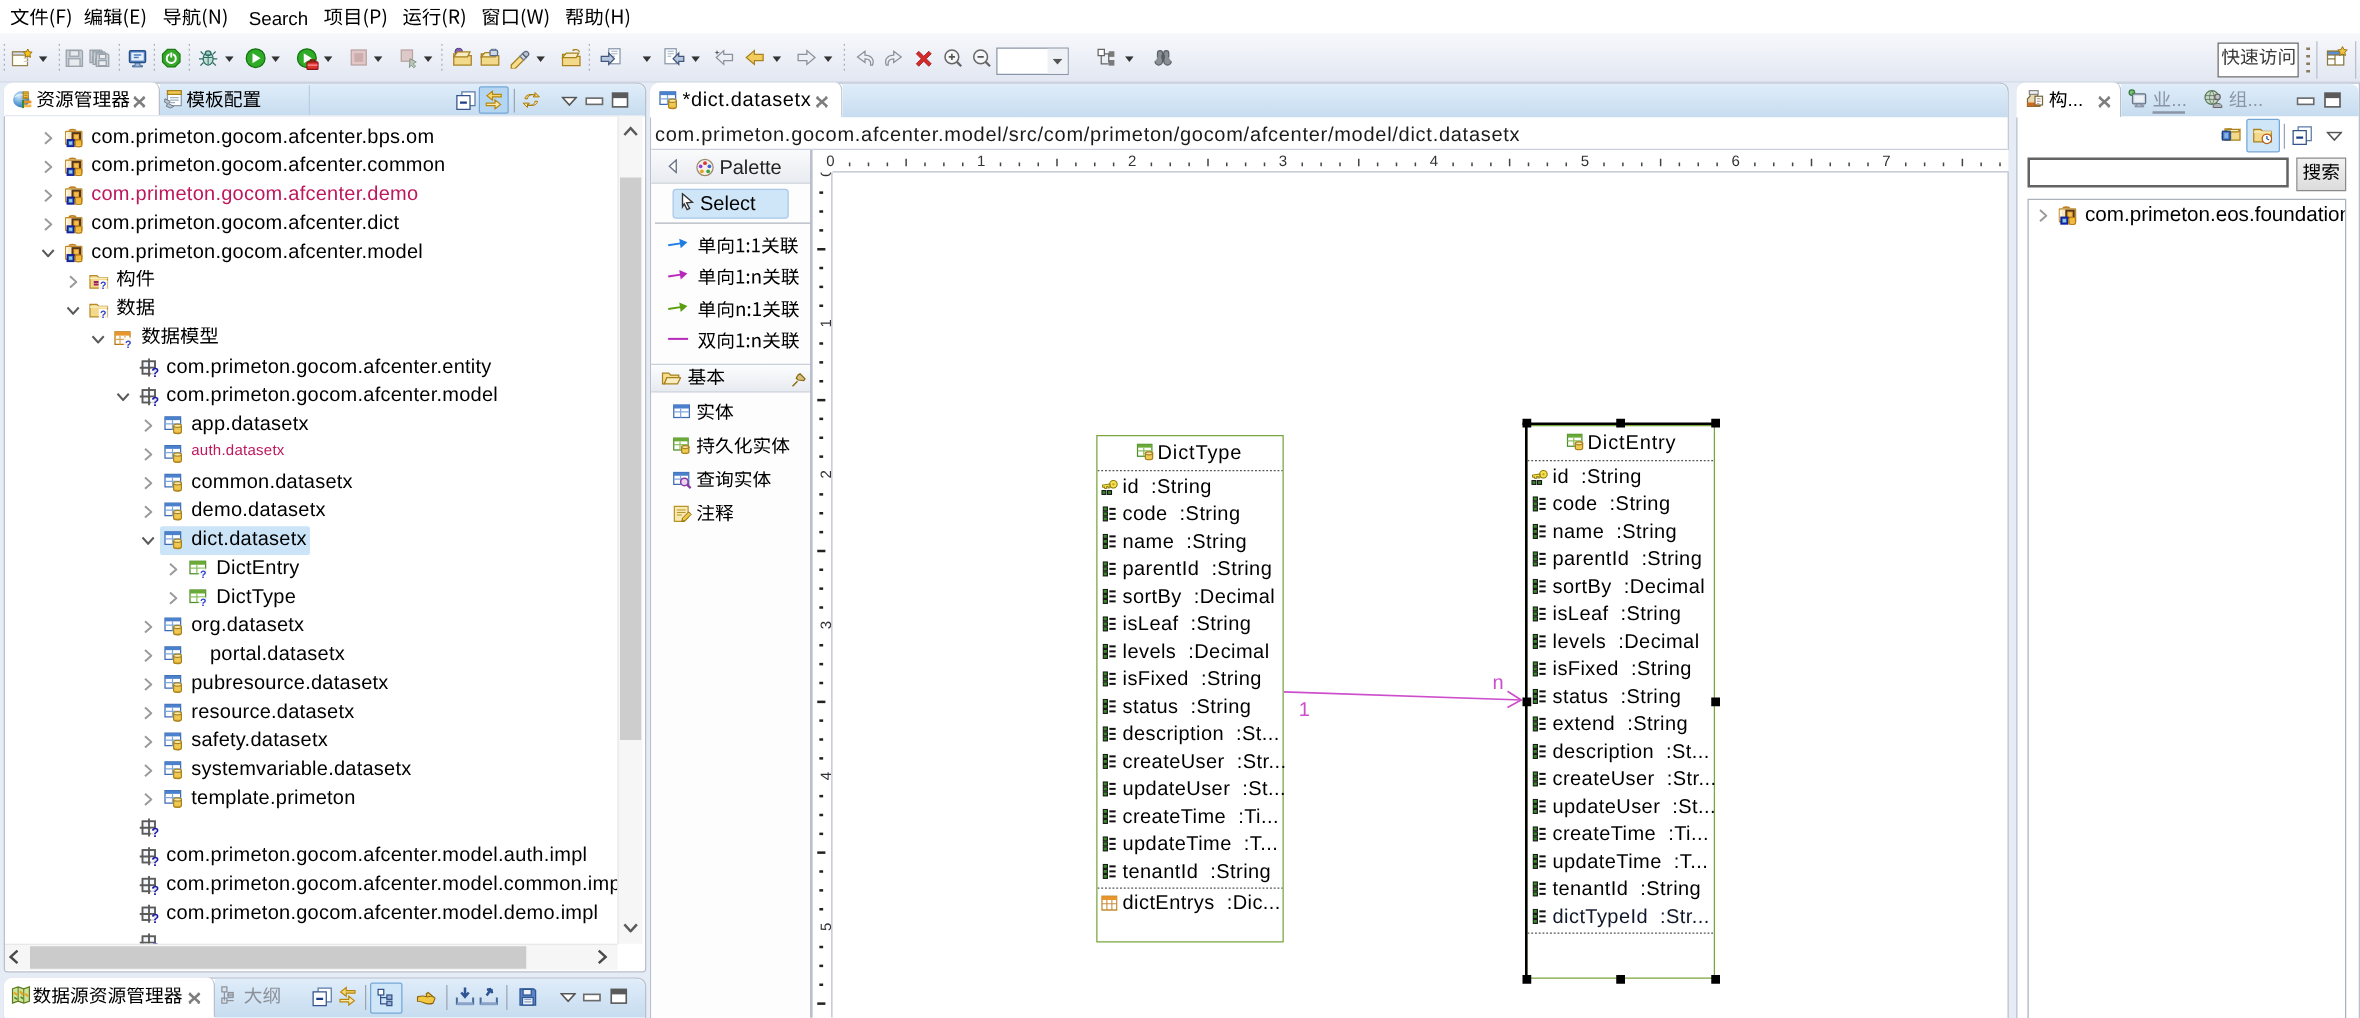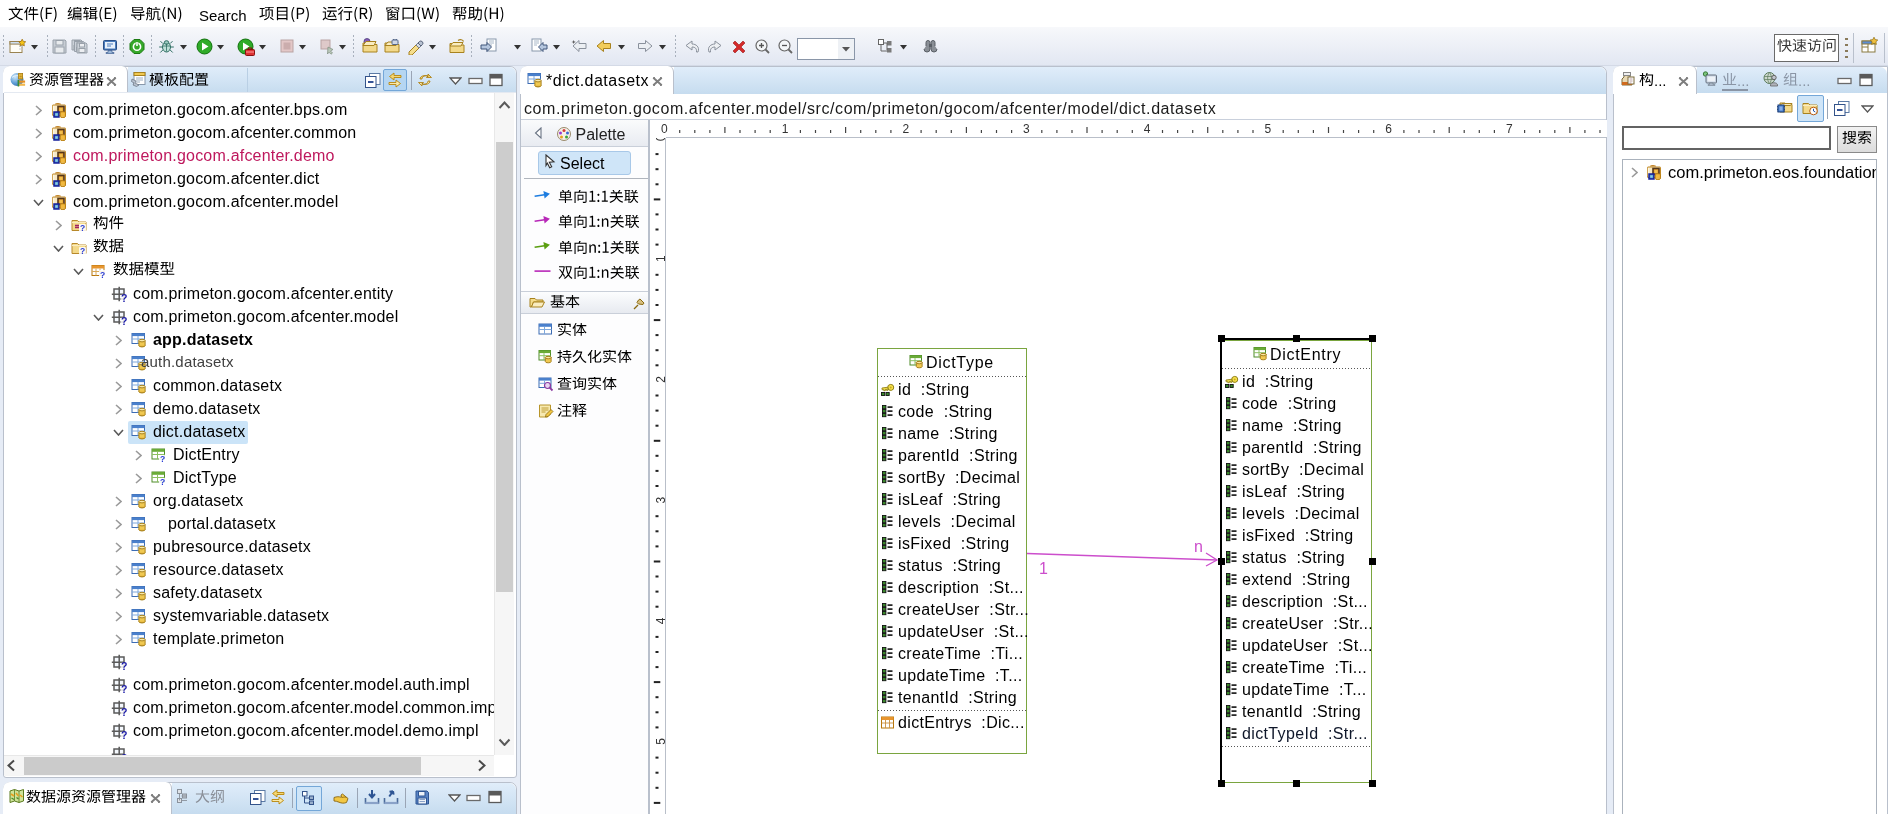--- a/index.html
+++ b/index.html
@@ -439,33 +439,33 @@
         <path d="M1 1l5 4.5L1 10" stroke="#9a9a9a" stroke-width="1.6" fill="none"></path>
       </svg>
       <svg class="ab" style="left:127.0px;top:239.0px" width="16" height="16" viewBox="0 0 16 16">
         <rect x="1" y="1.5" width="12.5" height="10" fill="#fff" stroke="#3c6cb4"></rect>
         <rect x="1" y="1.5" width="12.5" height="2.6" fill="#4a80cc"></rect>
         <path d="M1 7h12.5M7 4v7.5" stroke="#7fa8dc" stroke-width="1"></path>
         <path d="M7.9 8.6v5a3.1 1.3 0 0 0 6.2 0v-5" fill="#f0c952" stroke="#a8821e"></path>
         <ellipse cx="11" cy="8.6" rx="3.1" ry="1.3" fill="#fae9a8" stroke="#a8821e"></ellipse>
         <path d="M7.9 13.4a3.1 1.3 0 0 0 6.2 0" fill="#e8b83e" stroke="#a8821e" stroke-width="0.8"></path>
       </svg>
-      <div class="ab lat" style="left:149.0px;top:237.0px;font-size:16px;color:#000;letter-spacing:0.2px;font-weight:bold;">app.datasetx</div>
+      <div class="ab lat" style="left:149.0px;top:237.0px;font-size:16px;color:#000;letter-spacing:0.2px;">app.datasetx</div>
       <svg class="ab" style="left:111.0px;top:264.5px" width="7" height="11" viewBox="0 0 7 11">
         <path d="M1 1l5 4.5L1 10" stroke="#9a9a9a" stroke-width="1.6" fill="none"></path>
       </svg>
       <svg class="ab" style="left:127.0px;top:262.0px" width="16" height="16" viewBox="0 0 16 16">
         <rect x="1" y="1.5" width="12.5" height="10" fill="#fff" stroke="#3c6cb4"></rect>
         <rect x="1" y="1.5" width="12.5" height="2.6" fill="#4a80cc"></rect>
         <path d="M1 7h12.5M7 4v7.5" stroke="#7fa8dc" stroke-width="1"></path>
         <path d="M7.9 8.6v5a3.1 1.3 0 0 0 6.2 0v-5" fill="#f0c952" stroke="#a8821e"></path>
         <ellipse cx="11" cy="8.6" rx="3.1" ry="1.3" fill="#fae9a8" stroke="#a8821e"></ellipse>
         <path d="M7.9 13.4a3.1 1.3 0 0 0 6.2 0" fill="#e8b83e" stroke="#a8821e" stroke-width="0.8"></path>
       </svg>
-      <div class="ab lat" style="left:137px;top:260.0px;font-size:15px;color:#404040;letter-spacing:0.2px;">auth.datasetx</div>
+      <div class="ab lat" style="left:149.0px;top:260.0px;font-size:12px;color:#be185d;letter-spacing:0.2px;">auth.datasetx</div>
       <svg class="ab" style="left:111.0px;top:287.5px" width="7" height="11" viewBox="0 0 7 11">
         <path d="M1 1l5 4.5L1 10" stroke="#9a9a9a" stroke-width="1.6" fill="none"></path>
       </svg>
       <svg class="ab" style="left:127.0px;top:285.0px" width="16" height="16" viewBox="0 0 16 16">
         <rect x="1" y="1.5" width="12.5" height="10" fill="#fff" stroke="#3c6cb4"></rect>
         <rect x="1" y="1.5" width="12.5" height="2.6" fill="#4a80cc"></rect>
         <path d="M1 7h12.5M7 4v7.5" stroke="#7fa8dc" stroke-width="1"></path>
         <path d="M7.9 8.6v5a3.1 1.3 0 0 0 6.2 0v-5" fill="#f0c952" stroke="#a8821e"></path>
         <ellipse cx="11" cy="8.6" rx="3.1" ry="1.3" fill="#fae9a8" stroke="#a8821e"></ellipse>
         <path d="M7.9 13.4a3.1 1.3 0 0 0 6.2 0" fill="#e8b83e" stroke="#a8821e" stroke-width="0.8"></path>

